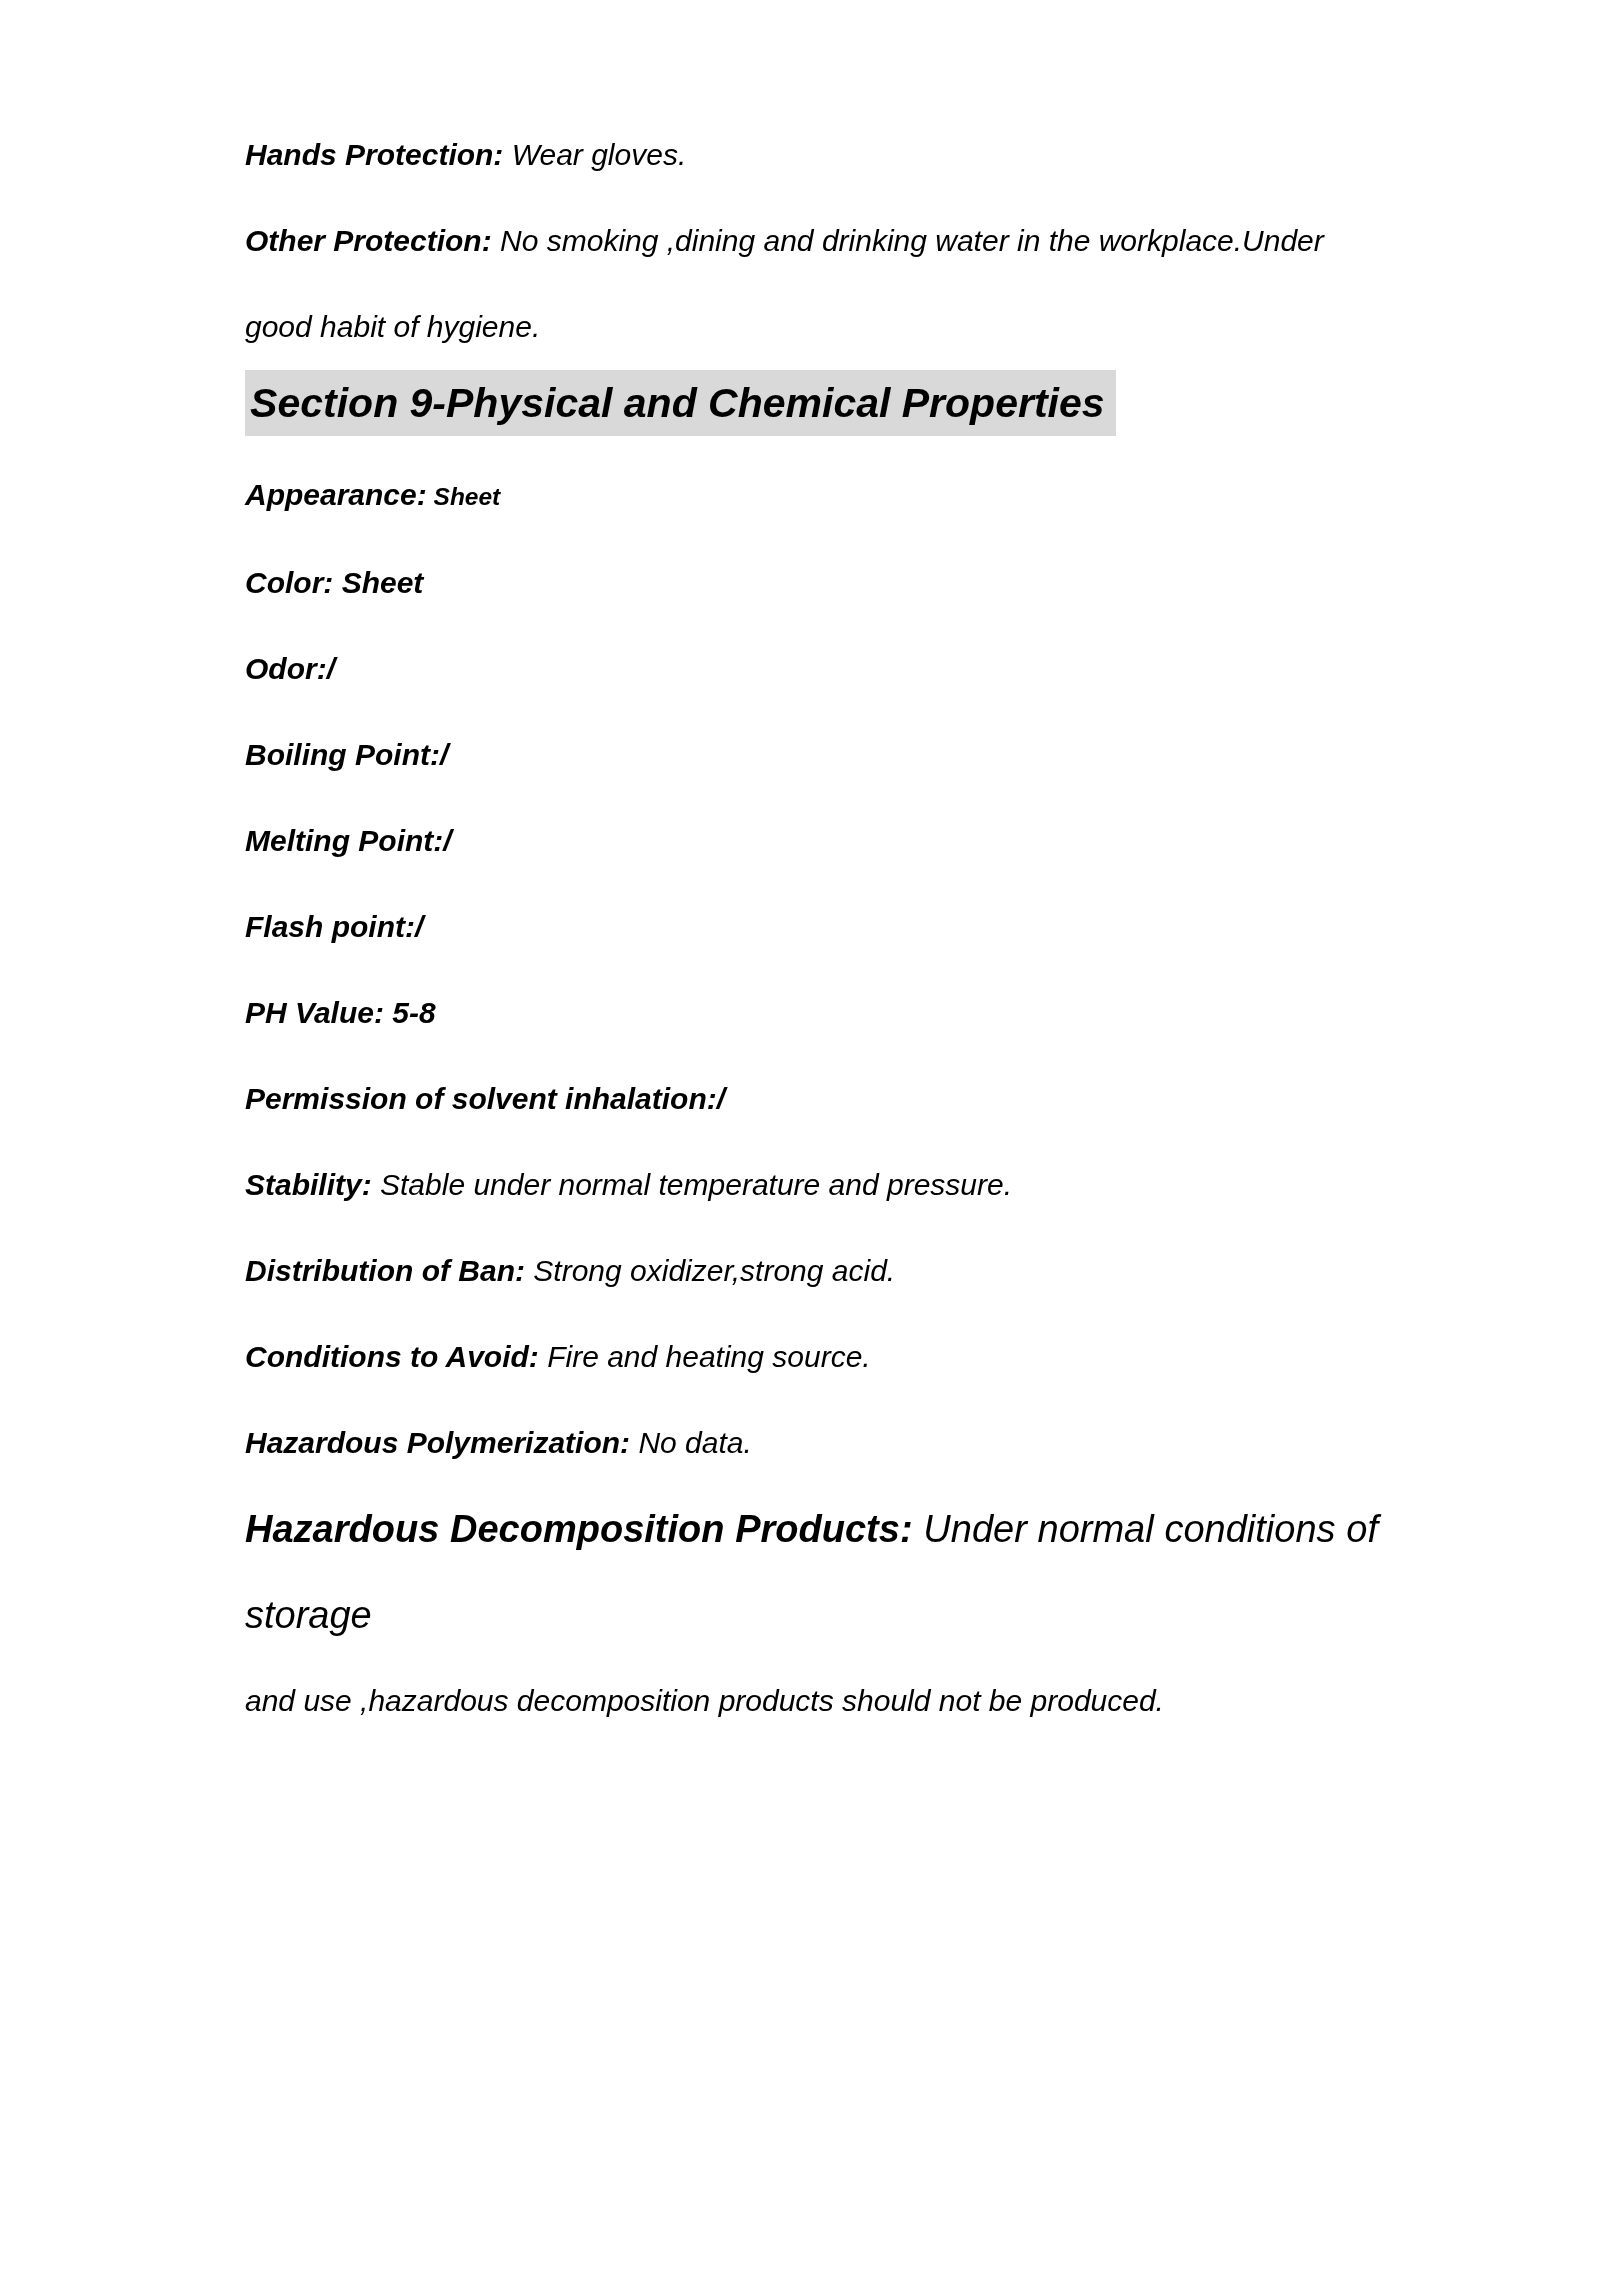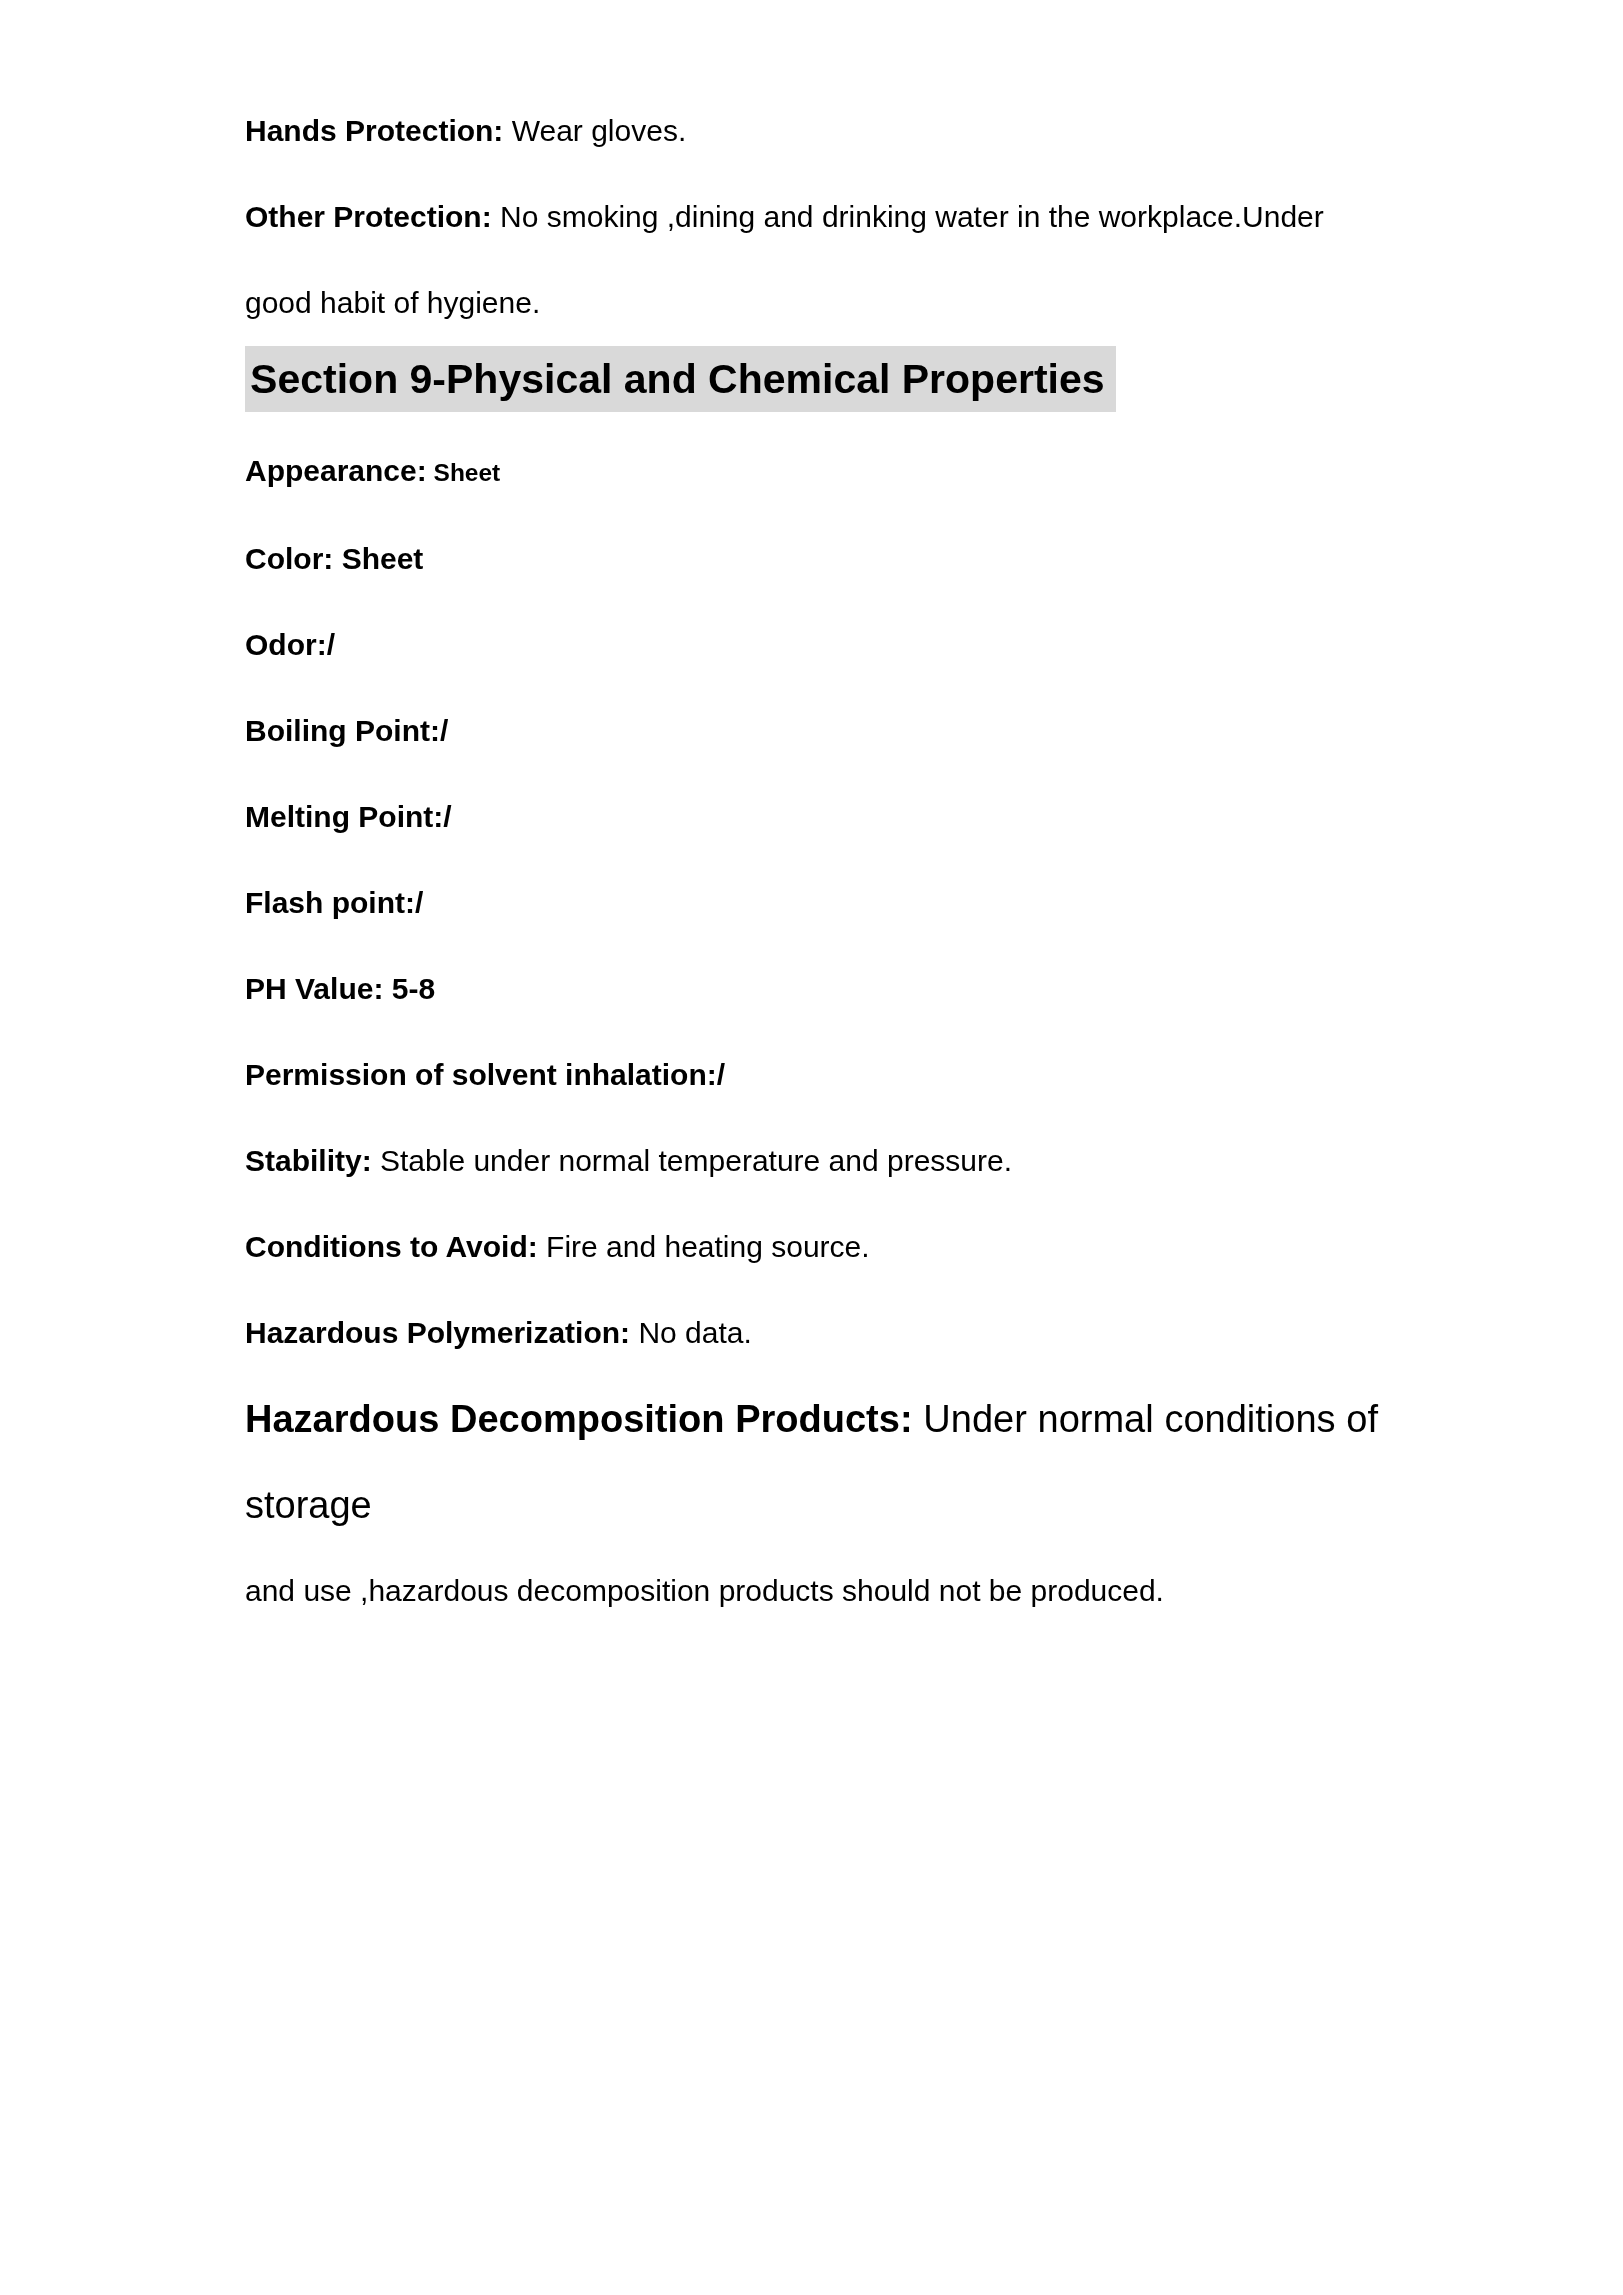--- a/index.html
+++ b/index.html
@@ -6,21 +6,22 @@
   .page {
     position: relative;
     width: 1623px;
     height: 2295px;
     background: #ffffff;
     color: #000000;
     font-family: "Liberation Sans", "DejaVu Sans", sans-serif;
     overflow: hidden;
   }
   .content {
-    padding: 88px 245px 0 245px;
+    padding: 112px 245px 0 245px;
+    font-style: italic;
   }
   .line {
     font-size: 30px;
     line-height: 86px;
     white-space: nowrap;
   }
   .lbl { font-weight: 700; }
   .val { font-weight: 400; }
   .val-bold { font-weight: 700; }
   .val-bold-small { font-weight: 700; font-size: 24.5px; }
@@ -70,20 +71,21 @@
 
     <div class="line"><span class="lbl">Flash point:/</span><span class="val"></span></div>
 
     <div class="line"><span class="lbl">PH Value:</span><span class="val-bold"> 5-8</span></div>
 
     <div class="line"><span class="lbl">Permission of solvent inhalation:/</span><span class="val"></span></div>
 
 
     <div class="line"><span class="lbl">Stability:</span><span class="val"> Stable under normal temperature and pressure.</span></div>
 
+    <div class="line"><span class="lbl">Distribution of Ban:</span><span class="val"> Strong oxidizer,strong acid.</span></div>
 
     <div class="line"><span class="lbl">Conditions to Avoid:</span><span class="val"> Fire and heating source.</span></div>
 
     <div class="line"><span class="lbl">Hazardous Polymerization:</span><span class="val"> No data.</span></div>
 
     <div class="justify-line"><span class="lbl">Hazardous Decomposition Products:</span><span class="val"> Under normal conditions of storage</span></div>
 
     <div class="line"><span class="lbl"></span><span class="val">and use ,hazardous decomposition products should not be produced.</span></div>
 
   </div>

